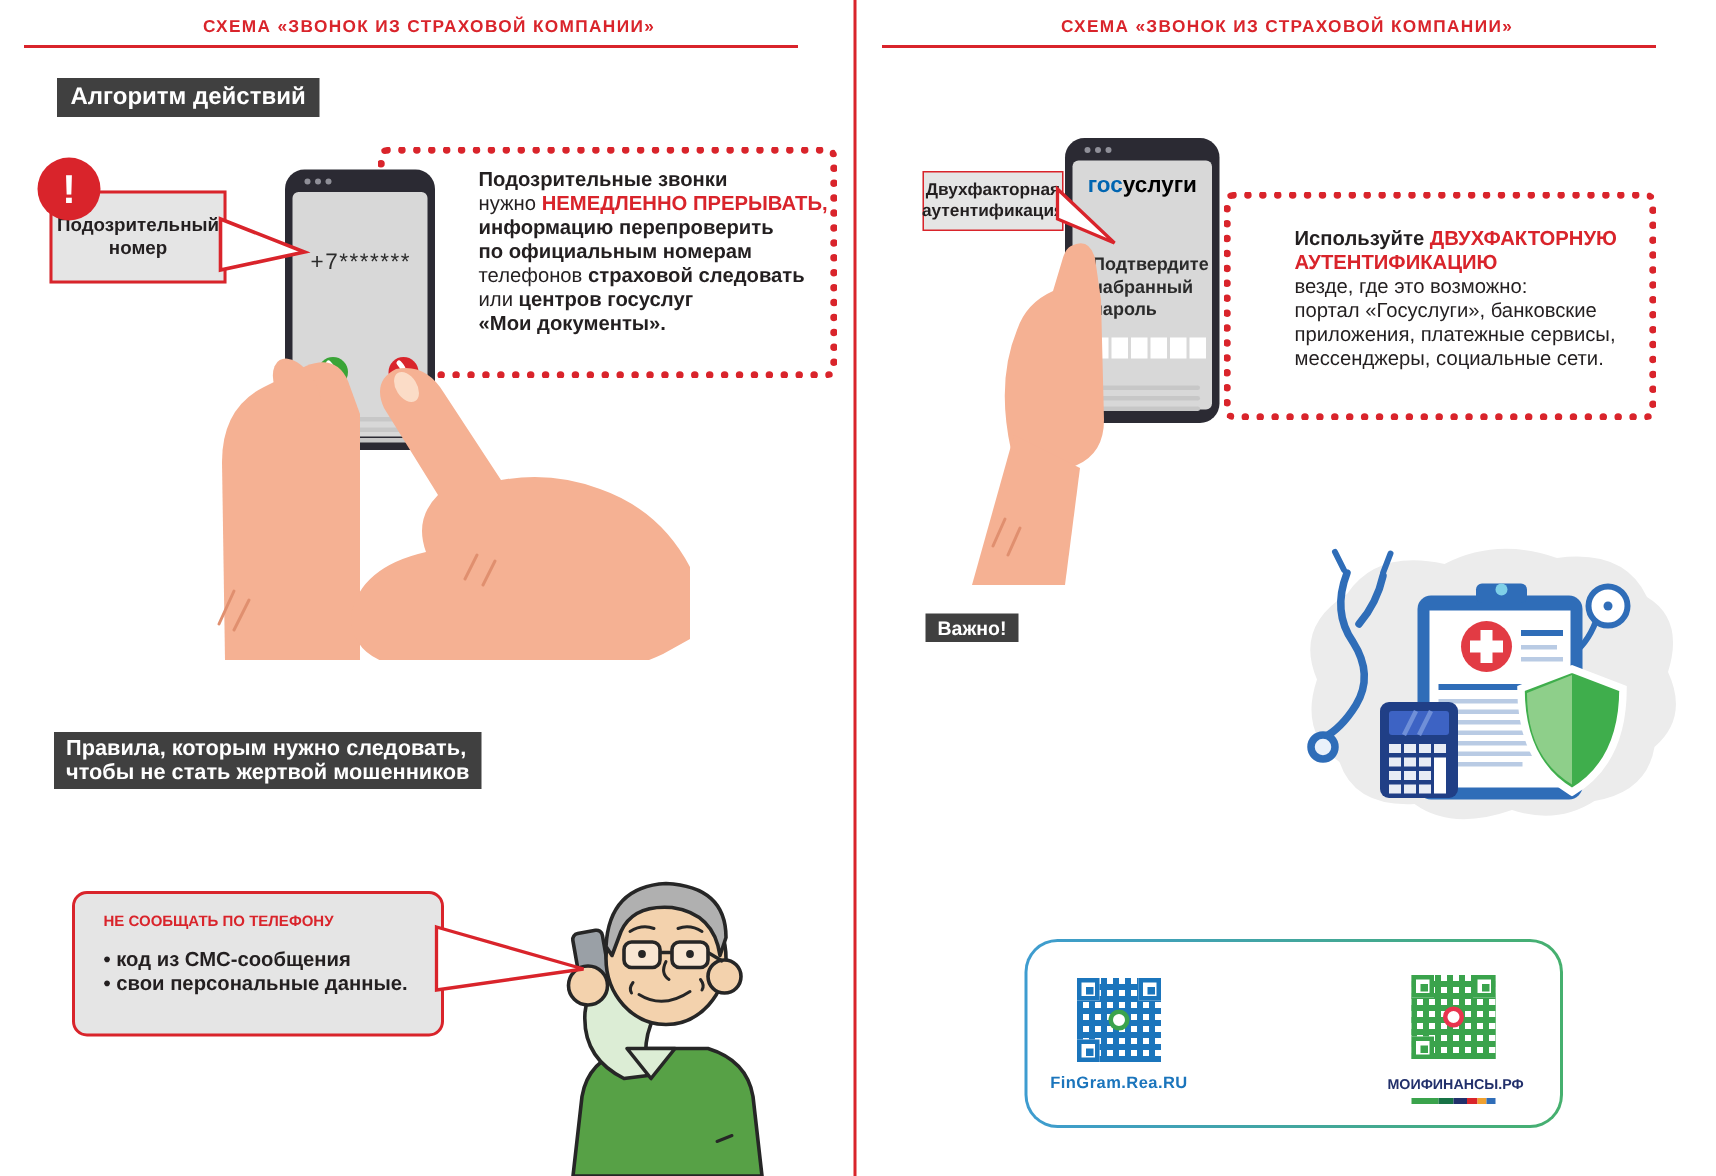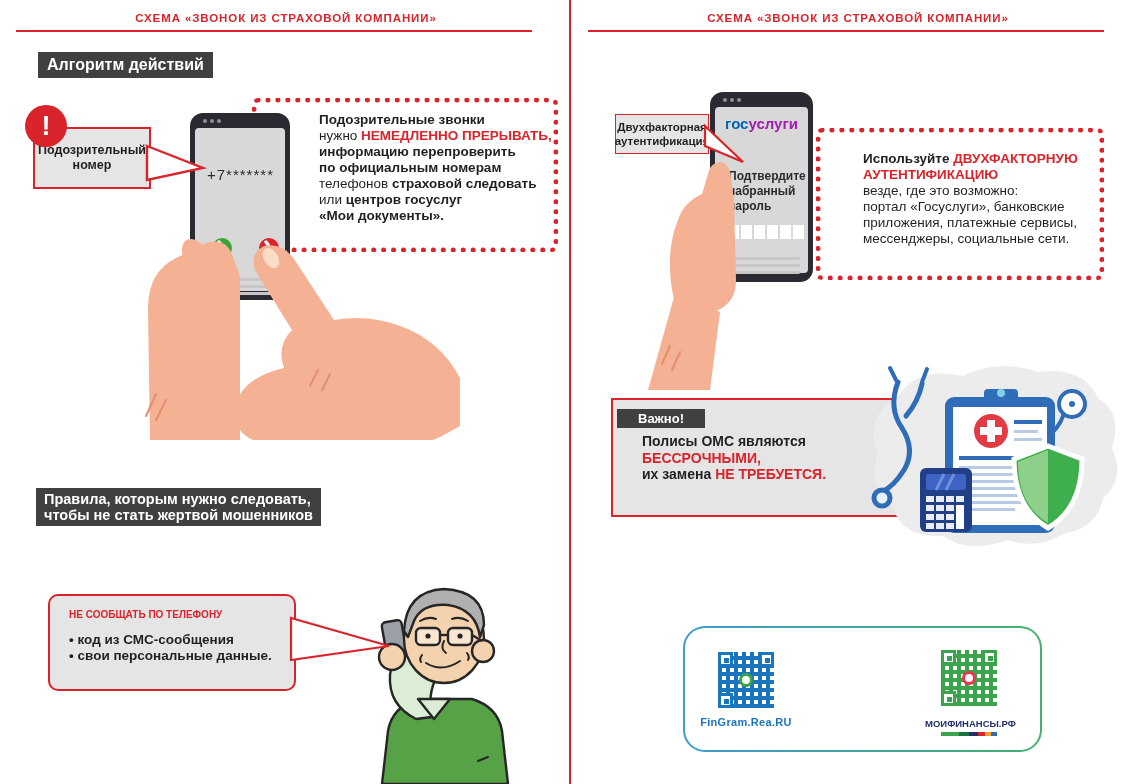--- a/index.html
+++ b/index.html
@@ -157,21 +157,21 @@
       <div class="ln">везде, где это возможно:</div>
       <div class="ln">портал «Госуслуги», банковские</div>
       <div class="ln">приложения, платежные сервисы,</div>
       <div class="ln">мессенджеры, социальные сети.</div>
     </div>
   </div>
 
   <div class="phone" style="left:710px;top:92px;width:103px;height:190px;z-index:3">
     <div class="topdots"></div>
     <div class="screen">
-      <div style="position:absolute;left:0;right:0;top:8px;text-align:center;font-weight:bold;font-size:15px"><span style="color:#0065b1">гос</span><span style="color:#a21caf">услуги</span></div>
+      <div style="position:absolute;left:0;right:0;top:8px;text-align:center;font-weight:bold;font-size:15px"><span style="color:#0065b1">гос</span><span style="color:#000000">услуги</span></div>
       <div style="position:absolute;left:13px;top:62px;width:72px;font-weight:bold;font-size:12px;line-height:15px;color:#2b2b2b">Подтвердите набранный пароль</div>
       <div style="position:absolute;left:13px;top:118px">
         <span class="pwsq"></span><span class="pwsq"></span><span class="pwsq"></span><span class="pwsq"></span><span class="pwsq"></span><span class="pwsq"></span>
       </div>
       <div class="stripe" style="left:8px;right:8px;top:150px"></div>
       <div class="stripe" style="left:8px;right:8px;top:157px"></div>
       <div class="stripe" style="left:8px;right:8px;top:164px"></div>
     </div>
   </div>
 
@@ -189,28 +189,21 @@
   <div class="bubble" style="left:615px;top:114px;width:92px;height:38px;border-width:1.5px;z-index:6">
     <div style="position:absolute;inset:0;display:flex;flex-direction:column;align-items:center;justify-content:center;font-weight:bold;font-size:11.5px;line-height:14px">
       <div>Двухфакторная</div>
       <div>аутентификация</div>
     </div>
   </div>
   <svg class="arrowsvg" style="left:703px;top:120px" width="44" height="46" viewBox="0 0 44 46">
     <polygon points="2,6 40,42 2,26" fill="#fff" stroke="#d9242b" stroke-width="2.2"></polygon>
   </svg>
 
-  <div class="bubble" style="left:611px;top:398px;width:288px;height:115px;z-index:1">
-    <div style="position:absolute;left:29px;top:33px;font-weight:bold;font-size:14px;line-height:16.5px">
-      <div>Полисы ОМС являются</div>
-      <div class="r">БЕССРОЧНЫМИ,</div>
-      <div><span>их замена </span><span class="r">НЕ ТРЕБУЕТСЯ.</span></div>
-    </div>
-  </div>
-  <div class="redbadge" style="left:617px;top:409px;padding:2px 21px;font-size:13px;z-index:2">Важно!</div>
+  <div class="redbadge" style="left:617px;top:409px;padding:2px 8px;font-size:13px;z-index:2">Важно!</div>
 
   <svg class="abs" style="left:858px;top:358px;z-index:3" width="260" height="200" viewBox="0 0 260 200">
     <path d="M20 95 Q5 60 40 38 Q60 8 105 18 Q140 0 180 14 Q225 8 240 40 Q265 55 254 90 Q268 120 245 140 Q240 170 205 176 Q180 192 150 182 Q110 196 85 178 Q45 180 35 150 Q8 130 20 95 Z" fill="#ececec"></path>
     <g stroke="#2f6db8" fill="none" stroke-linecap="round">
       <path d="M40 24 Q30 50 44 70 Q58 92 46 112 Q36 128 24 134" stroke-width="5"></path>
       <path d="M64 26 Q60 44 48 58" stroke-width="5"></path>
       <path d="M38 22 l-6 -12" stroke-width="4"></path>
         <path d="M64 24 l5 -13" stroke-width="4"></path>
       <circle cx="24" cy="140" r="8" stroke-width="5" fill="#eaf1fa"></circle>
       <path d="M206 56 Q200 72 188 80" stroke-width="4"></path>

